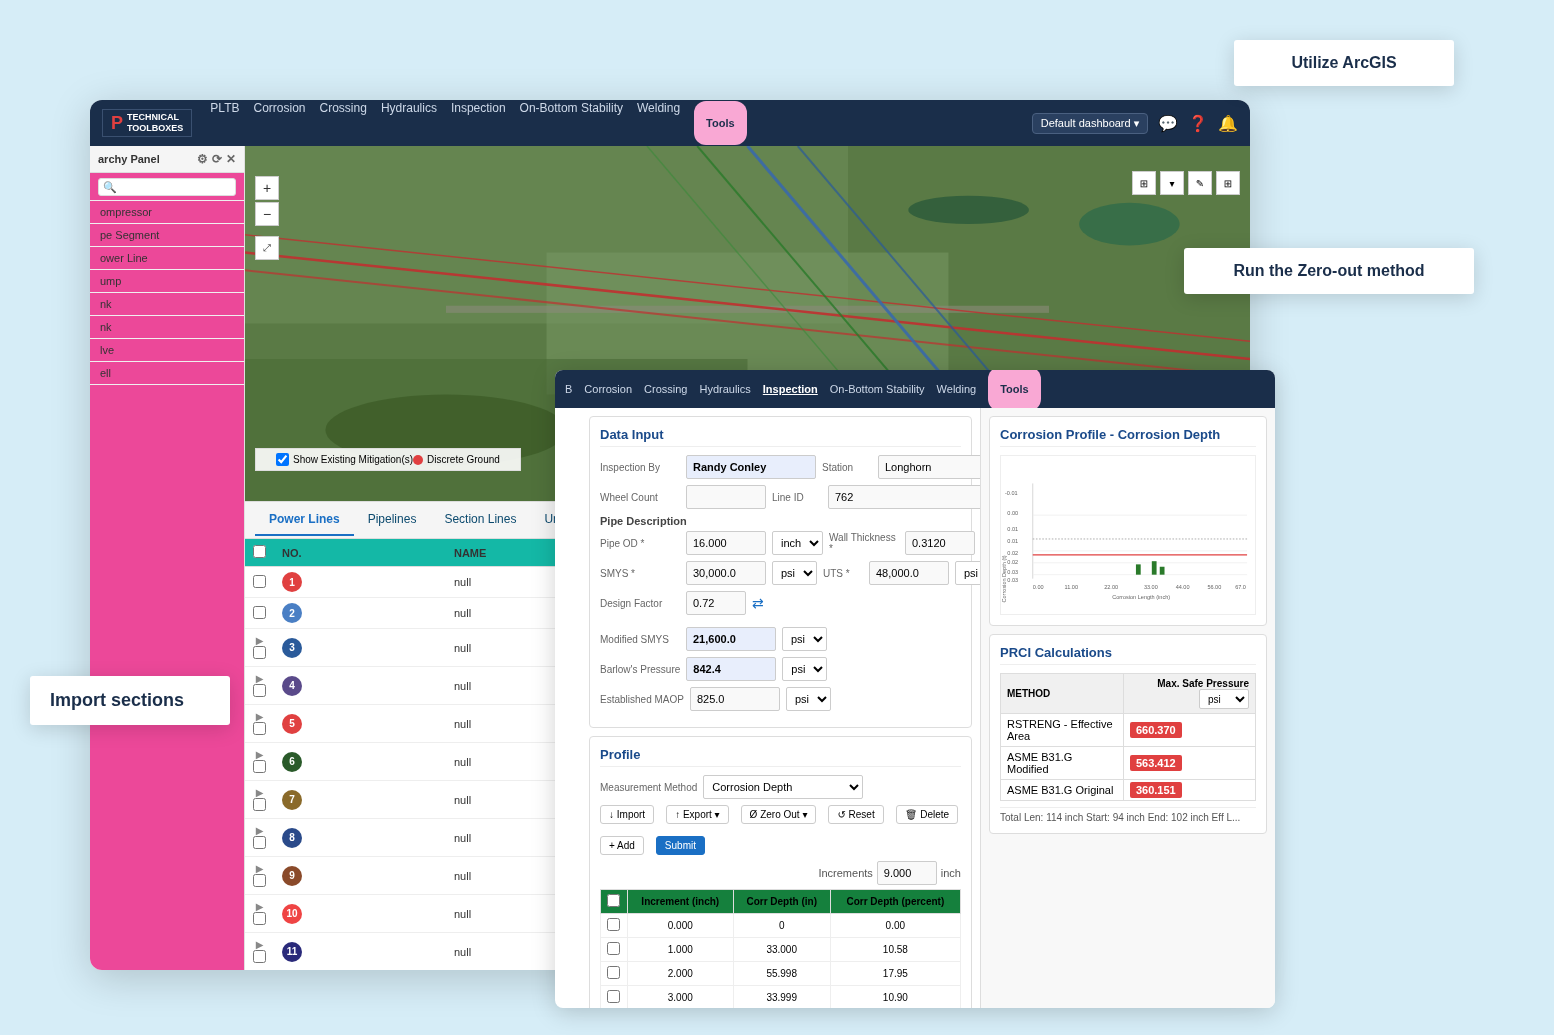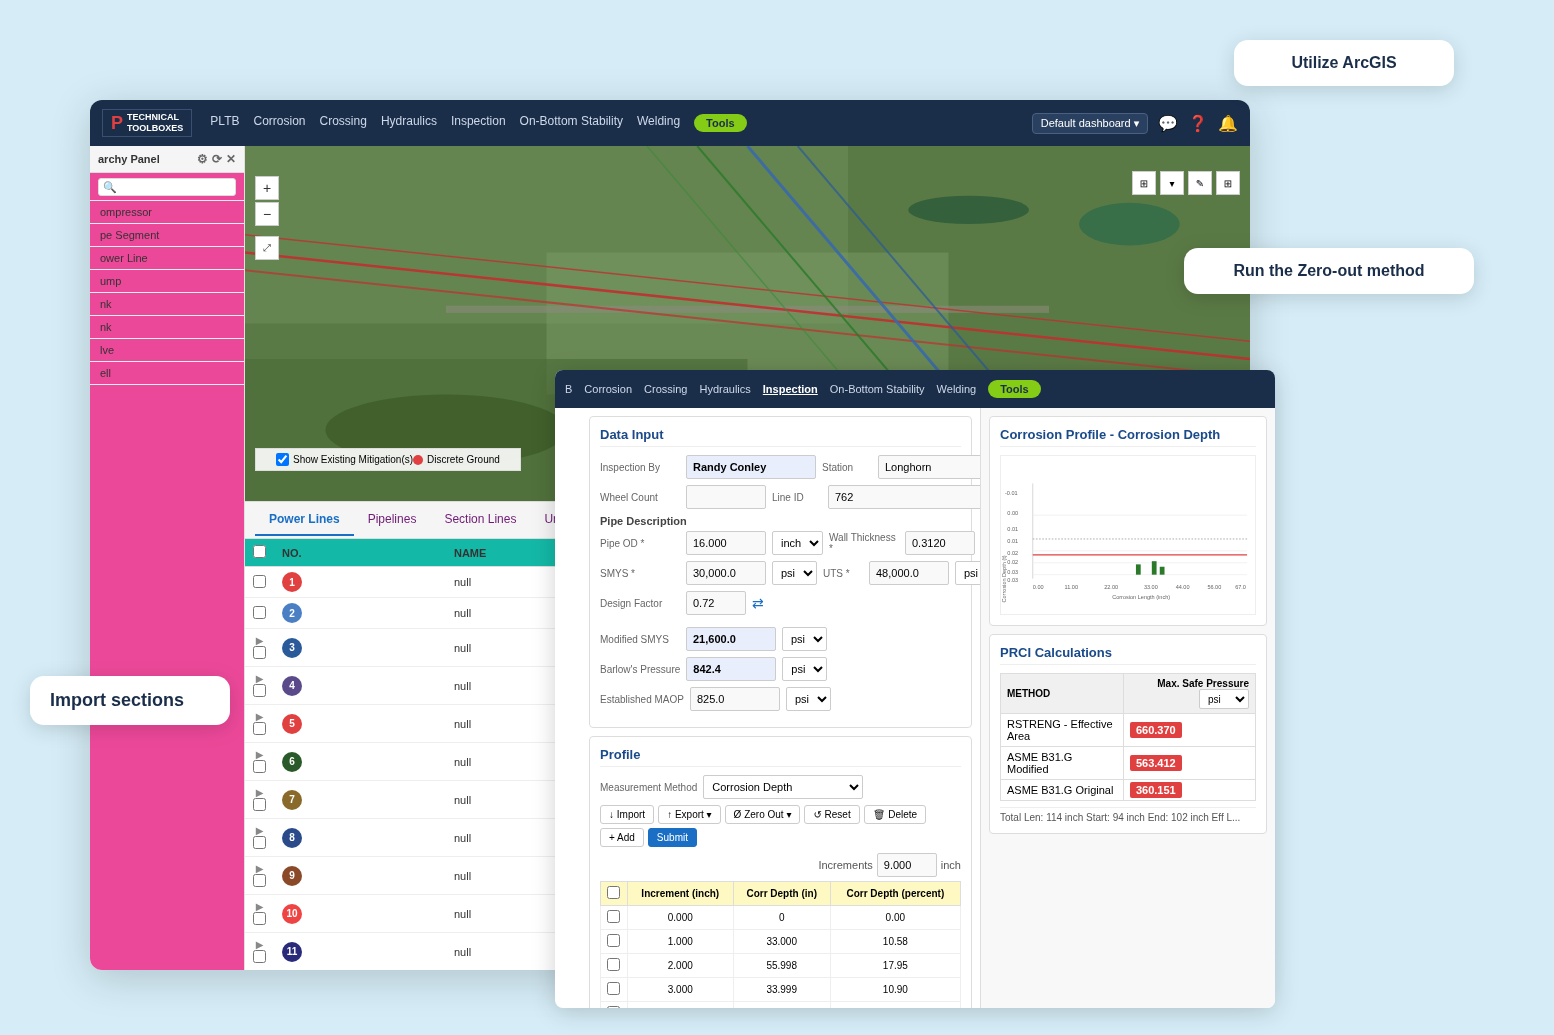--- a/index.html
+++ b/index.html
@@ -59,25 +59,25 @@
       gap: 14px;
       flex: 1;
     }
     .nav-item {
       color: #cdd8e8;
       font-size: 12px;
       cursor: pointer;
       white-space: nowrap;
     }
     .nav-tools-btn {
-      background: #84cc16;
+      background: #f9a8d4;
       color: #1a2e4a;
       border: none;
       border-radius: 12px;
-      padding: 3px 12px;
+      padding: 16px 12px;
       font-size: 11px;
       font-weight: bold;
       cursor: pointer;
     }
     .nav-right {
       display: flex;
       align-items: center;
       gap: 10px;
     }
     .nav-dropdown {
@@ -264,21 +264,21 @@
       border-top: 1px solid #ddd;
       border-bottom: 1px solid #ddd;
       display: flex;
       align-items: center;
       padding: 0 10px;
       height: 38px;
     }
     .tab {
       padding: 8px 14px;
       font-size: 12px;
-      color: #701a75;
+      color: #0c4a6e;
       cursor: pointer;
       border-bottom: 2px solid transparent;
     }
     .tab.active {
       color: #1a6fc4;
       border-bottom: 2px solid #1a6fc4;
       font-weight: bold;
     }
 
     
@@ -414,21 +414,21 @@
       font-weight: bold;
       text-align: center;
       border-radius: 2px;
       padding: 2px 6px;
     }
 
     
     .profile-section { background: #fff; border: 1px solid #ddd; border-radius: 4px; margin: 8px; padding: 10px; }
     .profile-toolbar {
       display: flex;
-      gap: 4px;
+      gap: 12px;
       margin-bottom: 6px;
       flex-wrap: wrap;
     }
     .profile-btn {
       border: 1px solid #ccc;
       border-radius: 3px;
       padding: 3px 8px;
       font-size: 10px;
       background: #fff;
       cursor: pointer;
@@ -440,36 +440,36 @@
       background: #1a6fc4;
       color: #fff;
       border-color: #1a6fc4;
     }
     .profile-table {
       width: 100%;
       border-collapse: collapse;
       font-size: 10px;
     }
     .profile-table th {
-      background: #fef9c3;
+      background: #15803d;
       border: 1px solid #ddd;
       padding: 4px;
       text-align: center;
     }
     .profile-table td {
       border: 1px solid #eee;
       padding: 4px;
       text-align: center;
     }
 
     
     .callout {
       position: absolute;
       background: #fff;
-      border-radius: 14px;
+      border-radius: 3px;
       box-shadow: 0 4px 20px rgba(0,0,0,0.15);
       padding: 14px 20px;
       font-size: 16px;
       font-weight: bold;
       color: #1a2e4a;
       z-index: 100;
     }
     .callout::after {
       content: '';
       position: absolute;

